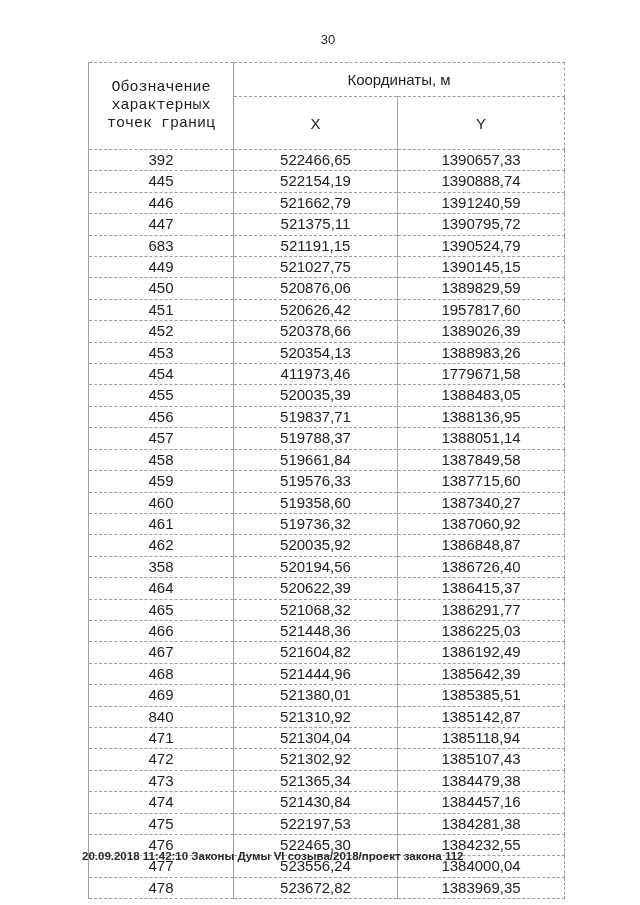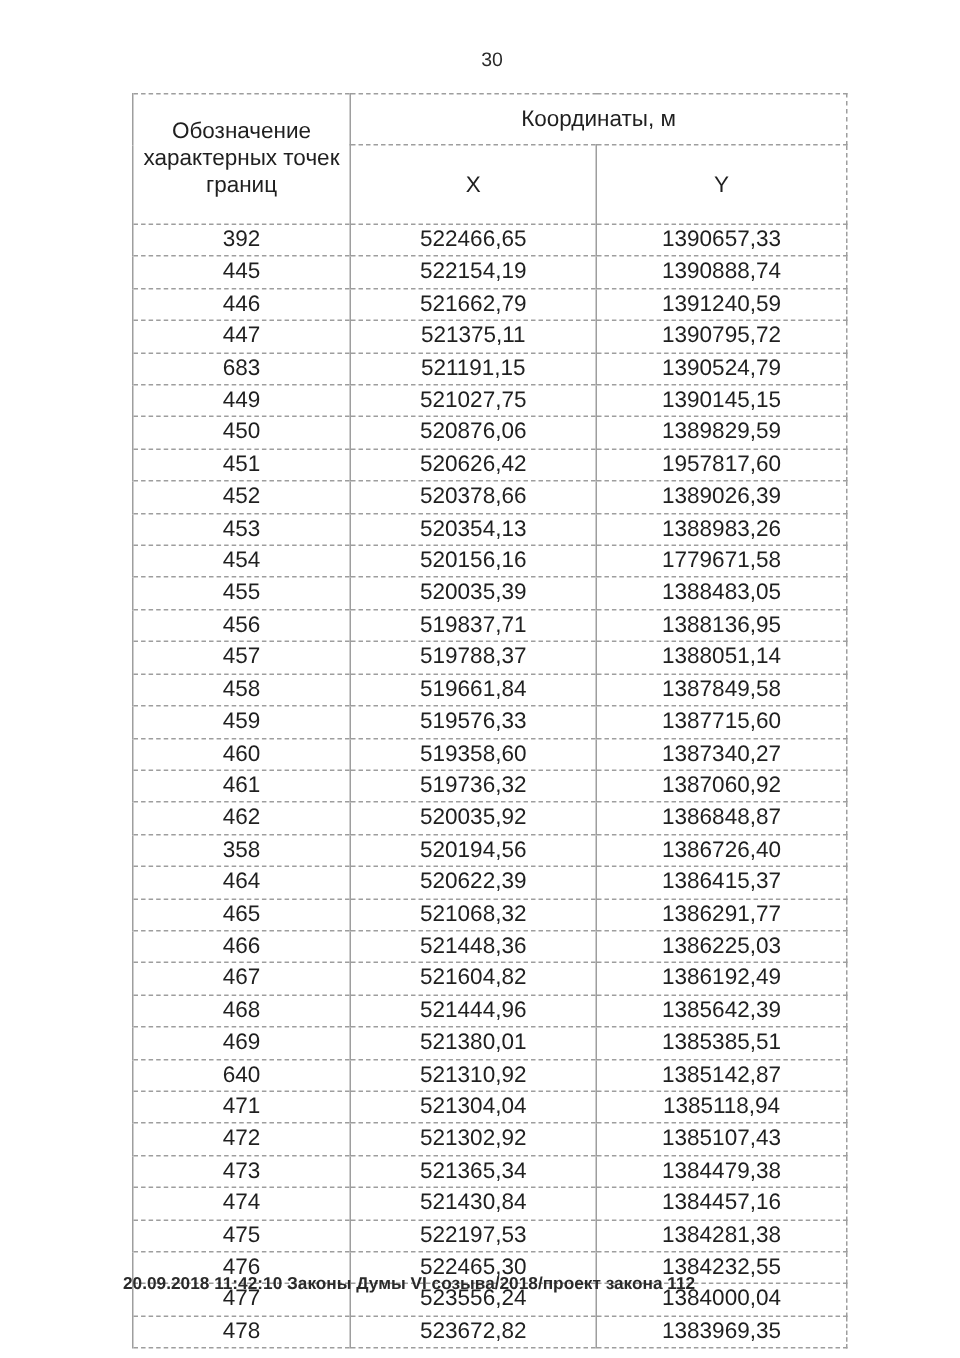--- a/index.html
+++ b/index.html
@@ -52,20 +52,21 @@
     white-space: nowrap;
   }
   .coords-table th:last-child,
   .coords-table td:last-child {
     border-right: 1px dashed var(--border-color);
   }
   .coords-table th.col-point-header {
     white-space: normal;
     line-height: 18px;
     padding: 16px 3px;
+    font-family: Liberation Mono, monospace;
   }
   .coords-table tr.group-row th {
     height: 21px;
   }
   .coords-table tr.xy-row th {
     height: 33px;
   }
   .coords-table tbody td {
     height: 20.4px;
     line-height: 20.4px;
@@ -148,21 +149,21 @@
       <td>520378,66</td>
       <td>1389026,39</td>
     </tr>
       <tr>
       <td>453</td>
       <td>520354,13</td>
       <td>1388983,26</td>
     </tr>
       <tr>
       <td>454</td>
-      <td>520156,16</td>
+      <td>411973,46</td>
       <td>1779671,58</td>
     </tr>
       <tr>
       <td>455</td>
       <td>520035,39</td>
       <td>1388483,05</td>
     </tr>
       <tr>
       <td>456</td>
       <td>519837,71</td>
@@ -227,21 +228,21 @@
       <td>468</td>
       <td>521444,96</td>
       <td>1385642,39</td>
     </tr>
       <tr>
       <td>469</td>
       <td>521380,01</td>
       <td>1385385,51</td>
     </tr>
       <tr>
-      <td>640</td>
+      <td>840</td>
       <td>521310,92</td>
       <td>1385142,87</td>
     </tr>
       <tr>
       <td>471</td>
       <td>521304,04</td>
       <td>1385118,94</td>
     </tr>
       <tr>
       <td>472</td>

